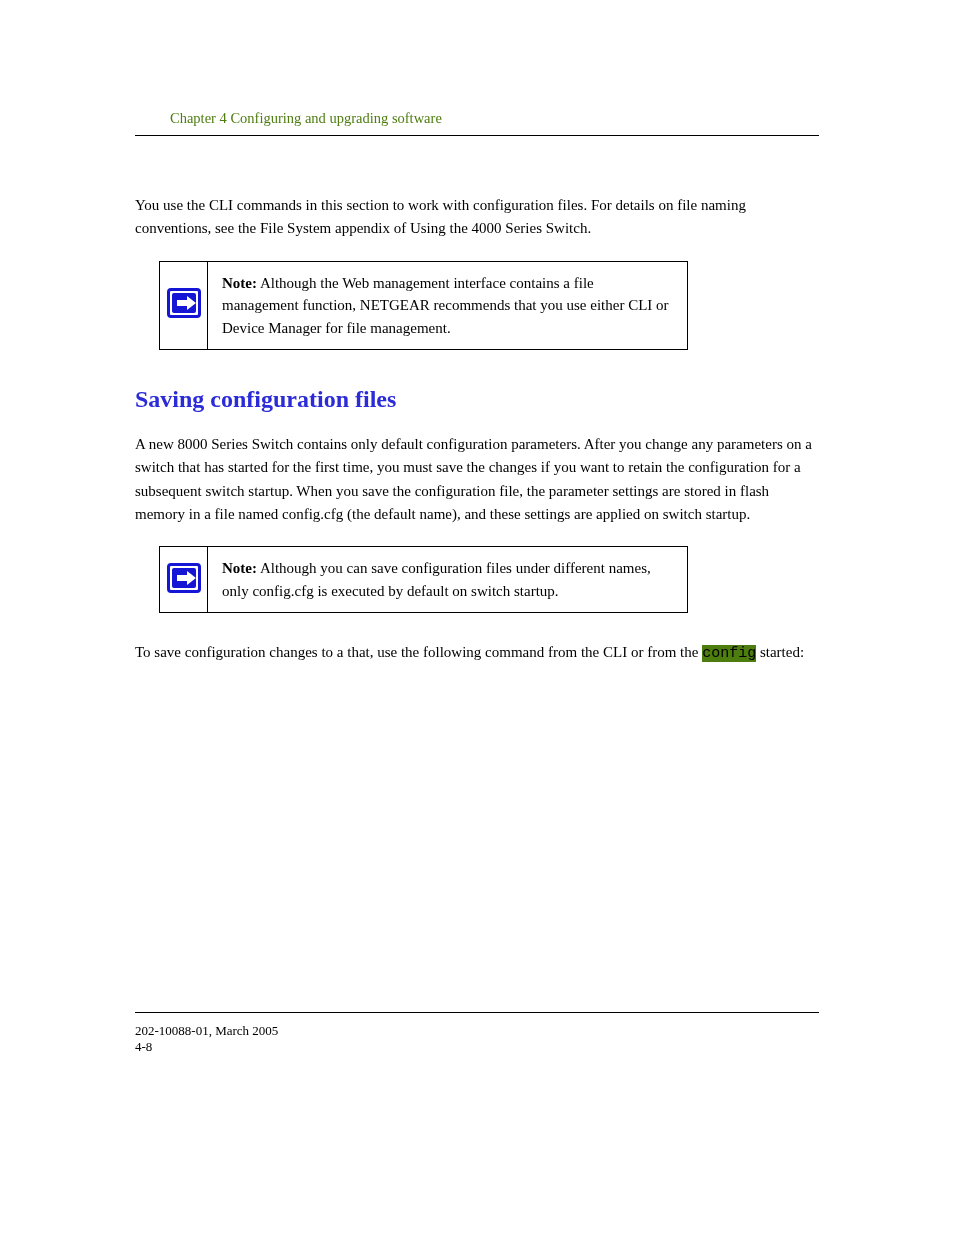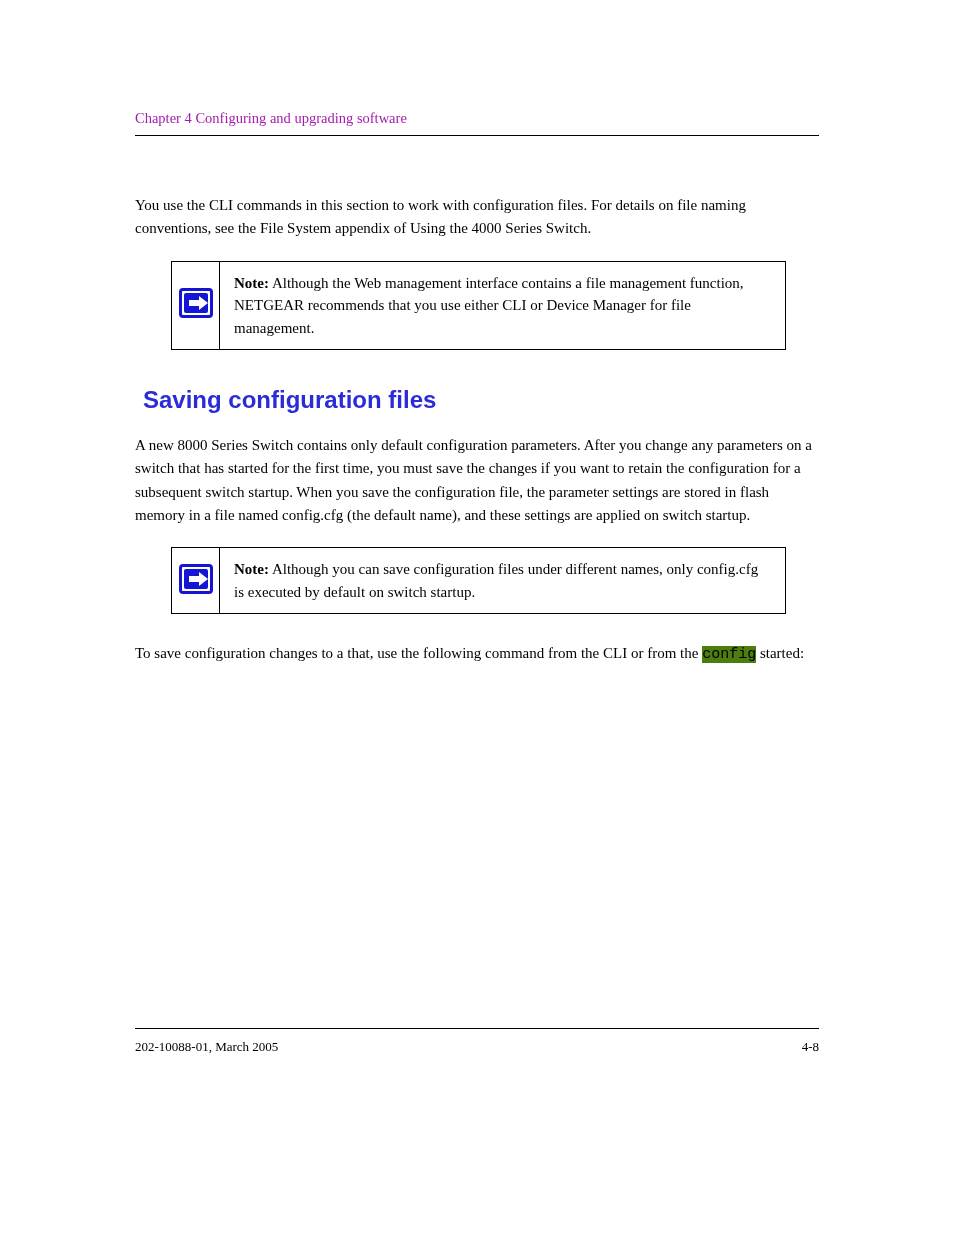--- a/index.html
+++ b/index.html
@@ -1,32 +1,32 @@
 <!DOCTYPE html>
 <html><head>
 <meta charset="utf-8">
 <style>
   * { box-sizing: border-box; margin: 0; padding: 0; }
   html, body { width: 954px; height: 1235px; background: #fff; font-family: "Times New Roman", Times, serif; color: #000; }
   .page { position: relative; width: 954px; height: 1235px; padding: 110px 135px 0 135px; }
-  .running-header { font-size: 14.5px; color: #a21caf; margin-bottom: 8px; }
+  .running-header { font-size: 14.5px; color: #4d7c0f; margin-bottom: 8px; margin-left: 35px; }
   .hr { border: none; border-top: 1.5px solid #000; margin-bottom: 58px; }
   .p { font-size: 15px; line-height: 1.55; margin-bottom: 20px; }
-  .note-box { display: table; width: 615px; margin: 20px 0 28px 36px; border: 1px solid #000; border-collapse: collapse; }
+  .note-box { display: table; width: 529px; margin: 20px 0 28px 24px; border: 1px solid #000; border-collapse: collapse; }
   .note-icon-cell { display: table-cell; width: 48px; vertical-align: middle; text-align: center; border-right: 1px solid #000; padding: 12px 6px; }
   .note-text-cell { display: table-cell; vertical-align: middle; padding: 10px 14px; font-size: 15px; line-height: 1.5; }
   .note-icon-outer { display: inline-block; width: 34px; height: 30px; border: 3px solid #1515d6; border-radius: 4px; position: relative; background: #fff; }
   .note-icon-inner { position: absolute; inset: 2px; background: #1515d6; border-radius: 2px; }
   .arrow-shaft { position: absolute; left: 5px; top: 50%; transform: translateY(-50%); width: 12px; height: 6px; background: #fff; }
   .arrow-head { position: absolute; left: 15px; top: 50%; transform: translateY(-50%); width: 0; height: 0; border-top: 7px solid transparent; border-bottom: 7px solid transparent; border-left: 9px solid #fff; }
-  .h2 { font-family: Liberation Sans, sans-serif; font-weight: bold; font-size: 24px; color: #2b2bd8; margin: 36px 0 20px 8px; }
+  .h2 { font-family: Liberation Serif, serif; font-weight: bold; font-size: 24px; color: #2b2bd8; margin: 36px 0 20px 0; }
   .code { font-family: "Courier New", Courier, monospace; font-size: 15px; background: #4d7c0f; }
   .footer { position: absolute; left: 135px; right: 135px; bottom: 180px; }
   .footer-hr { border: none; border-top: 1.5px solid #000; margin-bottom: 10px; }
-  .footer-row { display: flex; justify-content: space-between; font-size: 13px; }
+  .footer-row { display: flex; font-size: 13px; flex-direction: column; }
   .bold { font-weight: bold; }
 </style>
 </head>
 <body>
 
 <div class="page">
 
   <div class="running-header">Chapter 4 Configuring and upgrading software</div>
   <hr class="hr">
 

